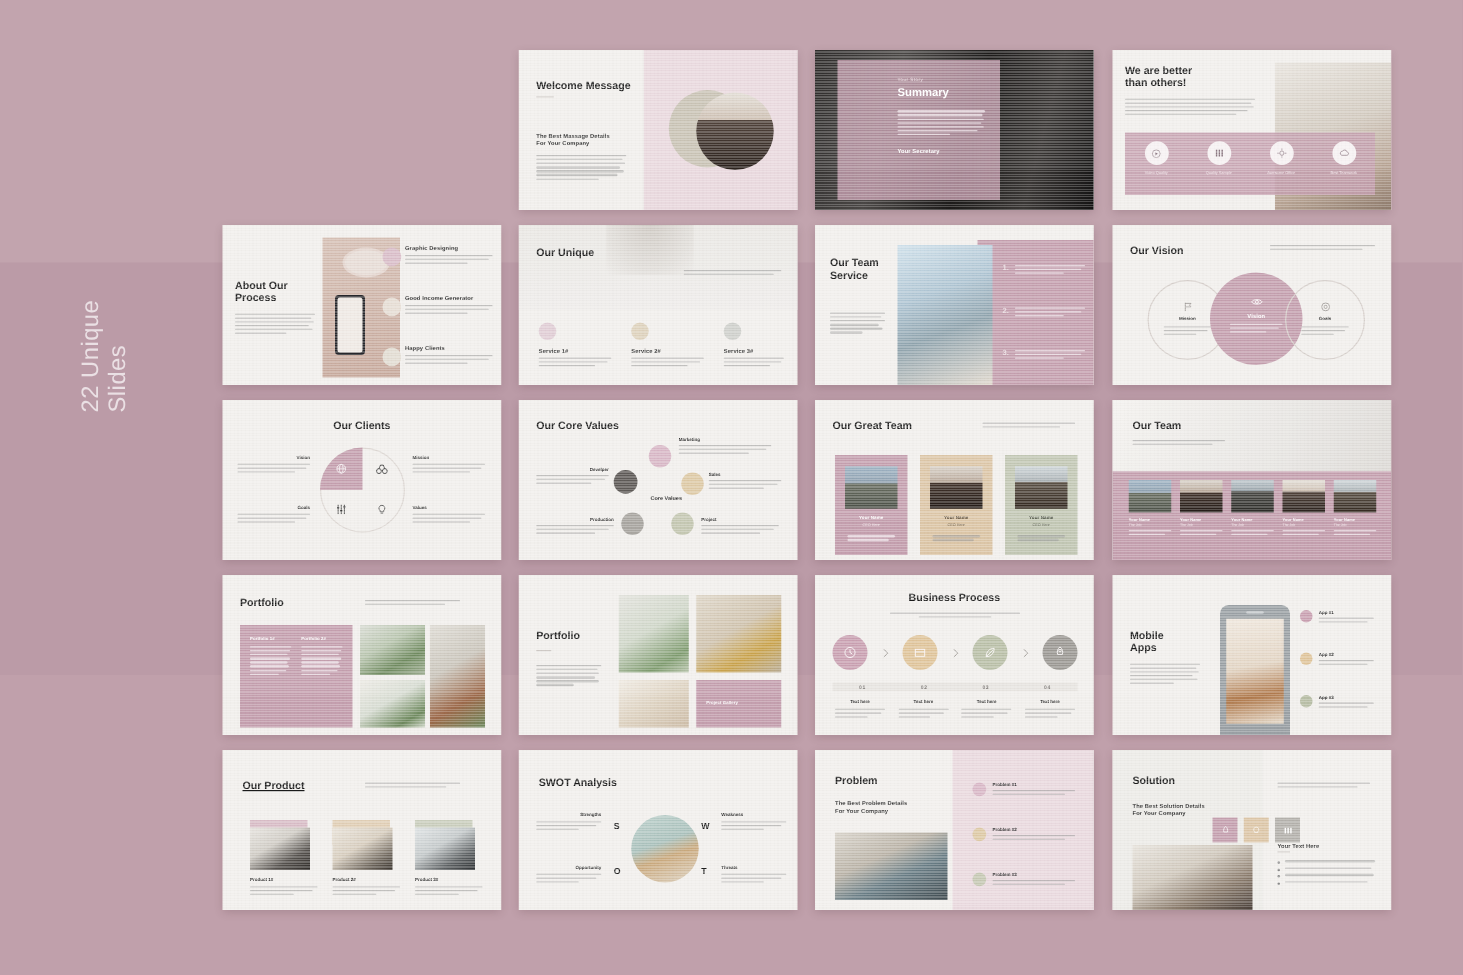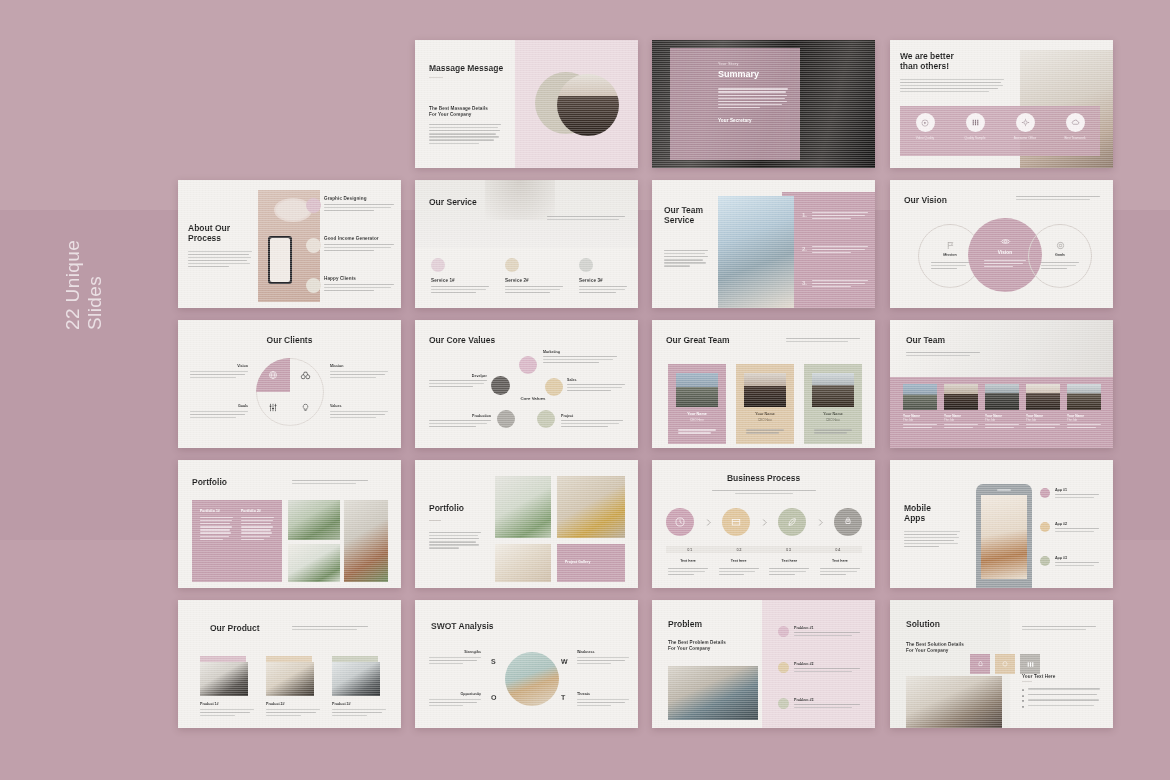--- a/index.html
+++ b/index.html
@@ -141,21 +141,21 @@
   <div class="vcaption">22 Unique
 Slides</div>
 
   <div class="grid">
 
 
     <div class="slide r0 c1">
       <div class="inner">
         <div class="ph pinkpale" style="left:100px;top:0;width:123px;height:128px;"></div>
         <div class="ph" style="left:14px;top:24px;width:80px;">
-          <div class="h2">Massage Message</div>
+          <div class="h2">Welcome Message</div>
           <div class="rule" style="width:14px;margin-top:3px;"></div>
         </div>
         <div class="ph" style="left:14px;top:66px;width:72px;">
           <div class="h3" style="white-space:pre-line;line-height:1.3;">The Best Massage Details
 For Your Company</div>
           <span class="para tiny" style="margin-top:6px;display:block;">
             <i style="width:100%"></i>
               <i style="width:96%"></i>
               <i style="width:99%"></i>
               <i style="width:93%"></i>
@@ -296,21 +296,21 @@
         <div class="ph circle" style="left:128px;top:18px;width:15px;height:15px;background:#d9bdc8;"></div>
         <div class="ph circle" style="left:128px;top:58px;width:15px;height:15px;background:#e6ddd4;"></div>
         <div class="ph circle" style="left:128px;top:98px;width:15px;height:15px;background:#e2dcd2;"></div>
       </div>
     </div>
 
     <div class="slide r1 c1">
       <div class="inner">
         <div class="ph" style="left:0;top:0;width:223px;height:68px;background:linear-gradient(180deg,#e9e7e3,#eeecea);"></div>
         <div class="ph" style="left:70px;top:0;width:70px;height:40px;background:radial-gradient(ellipse at 50% 0%,#cfcac4,rgba(238,236,234,0));"></div>
-        <div class="h2 ph" style="left:14px;top:18px;">Our Service</div>
+        <div class="h2 ph" style="left:14px;top:18px;">Our Unique</div>
         <span class="para tiny ph" style="left:132px;top:36px;width:78px;display:block;">
           <i style="width:100%"></i>
             <i style="width:92%"></i>
         </span>
         <div class="ph" style="left:16px;top:78px;width:58px;">
           <div class="circle" style="width:14px;height:14px;background:#e0cdd5;"></div>
           <div class="h3" style="margin-top:6px;">Service 1#</div>
           <span class="para tiny" style="margin-top:3px;display:block;">
               <i style="width:100%"></i>
               <i style="width:95%"></i>
@@ -825,21 +825,21 @@
                 <i style="width:100%"></i>
                 <i style="width:88%"></i>
               </span>
           </div>
         </div>
       </div>
     </div>
 
     <div class="slide r4 c0">
       <div class="inner">
-        <div class="h2 ph" style="left:32px;top:24px;">Our Product</div>
+        <div class="h2 ph" style="left:16px;top:24px;text-decoration:underline;">Our Product</div>
         <span class="para tiny ph" style="left:114px;top:26px;width:76px;display:block;">
           <i style="width:100%"></i>
             <i style="width:86%"></i>
         </span>
         <div class="ph pink2" style="left:22px;top:56px;width:46px;height:20px;"></div>
         <div class="ph photo-cam" style="left:22px;top:62px;width:48px;height:34px;"></div>
         <div class="ph" style="left:22px;top:102px;width:54px;">
           <div class="lbl">Product 1#</div>
           <span class="para tiny" style="display:block;margin-top:3px;">
               <i style="width:100%"></i>

